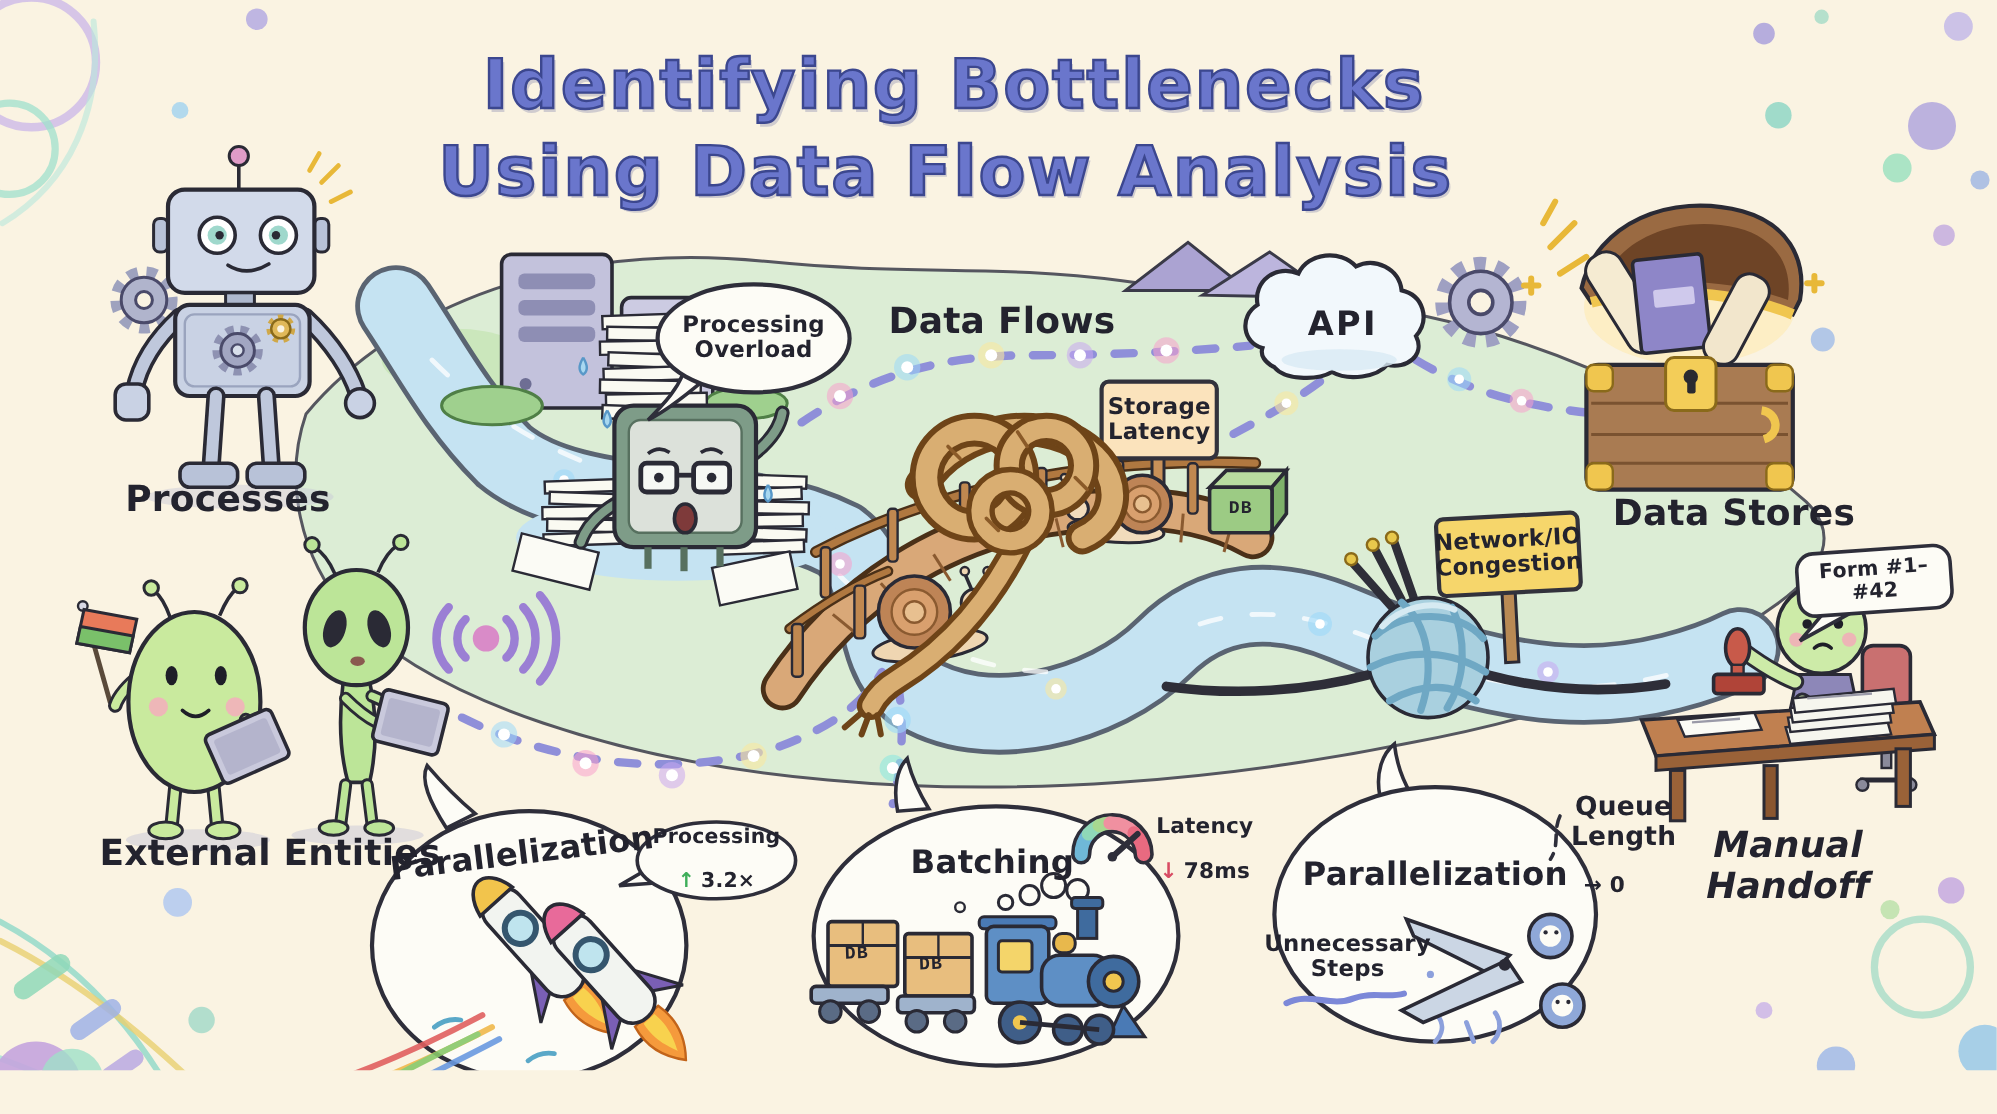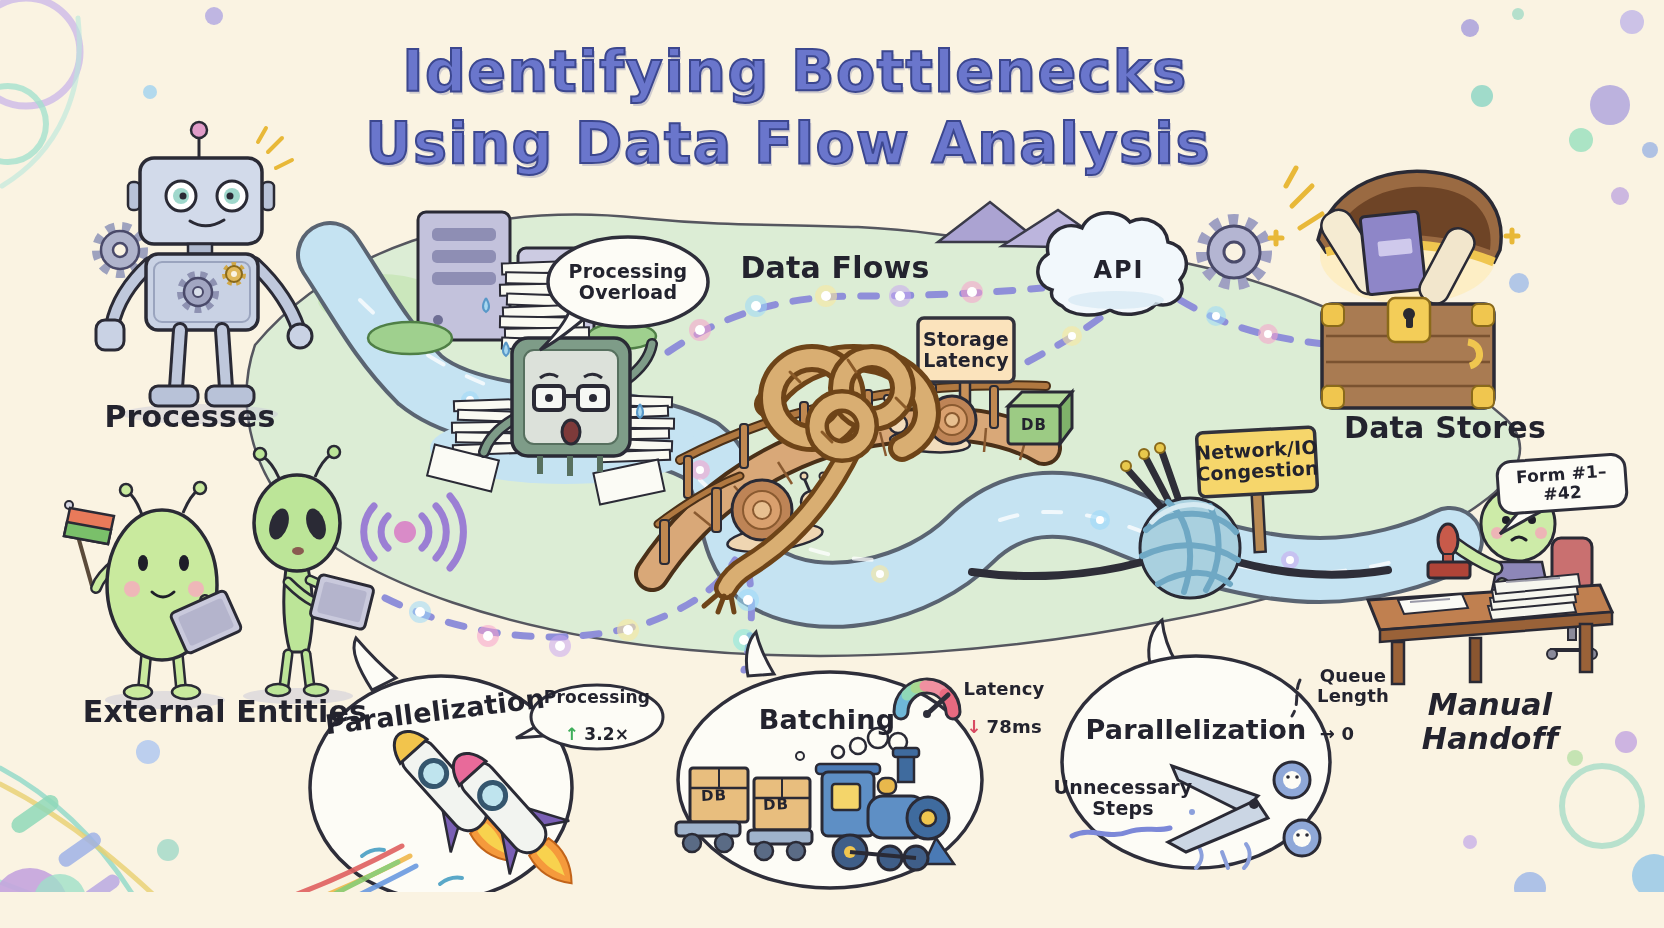--- a/index.html
+++ b/index.html
@@ -4,33 +4,33 @@
 <style>
   html,body{margin:0;padding:0;background:#FAF3E2;}
   .canvas{position:relative;width:1664px;height:892px;background:#FAF3E2;overflow:hidden;
           font-family:"DejaVu Sans","Liberation Sans",sans-serif;}
   svg.scene{position:absolute;left:0;top:0;width:1664px;height:928px;}
   .lbl{position:absolute;transform:translate(-50%,-50%);color:#23232E;font-weight:bold;
        text-align:center;white-space:pre-line;line-height:1.12;letter-spacing:.2px;}
   .title{color:#6A76CC;-webkit-text-stroke:2px #3C478F;font-size:57px;letter-spacing:1.5px;
          text-shadow:2px 3px 0 rgba(60,70,143,.22);white-space:nowrap;}
   .big{font-size:30px;}
-  .huge{font-size:24px;letter-spacing:2px;}
+  .huge{font-size:28px;letter-spacing:2px;}
   .mid{font-size:19px;}
   .sml{font-size:17px;}
   .bubble-title{font-size:27px;}
   .rot-m7{transform:translate(-50%,-50%) rotate(-7deg);}
   .rot-m4{transform:translate(-50%,-50%) rotate(-4deg);}
   .rot-m3{transform:translate(-50%,-50%) rotate(-3deg);}
   .rot-m2{transform:translate(-50%,-50%) rotate(-2deg);}
   .metric-row{display:flex;gap:5px;justify-content:center;align-items:center;font-size:17px;}
   .metric-row.md{font-size:18px;}
   .arrow-up{color:#3FAE5A;}
   .arrow-down{color:#D84B63;}
-  .db-tag{font-size:15px;letter-spacing:1px;}
+  .db-tag{font-size:15px;letter-spacing:1px;font-family:Liberation Mono, monospace;}
 </style>
 </head>
 <body>
 
 <div class="canvas">
 
 <svg class="scene" viewBox="0 0 1664 928">
 
   <g stroke-linecap="round">
 
@@ -718,18 +718,18 @@
   <div class="metric-row md">
     <span class="arrow-down">↓</span>
     <span>78ms</span>
   </div>
 </div>
 
 <div class="lbl bubble-title" style="left:1196px;top:730px;">Parallelization</div>
 <div class="lbl mid" style="left:1123px;top:798px;">Unnecessary
 Steps</div>
 <div class="lbl" style="left:1337px;top:705px;">
-  <div style="font-size:18px;margin-left:32px;">Queue
+  <div style="font-size:22px;margin-left:32px;">Queue
 Length</div>
   <div style="font-size:18px;">→ 0</div>
 </div>
 
 </div>
 
 </body></html>

